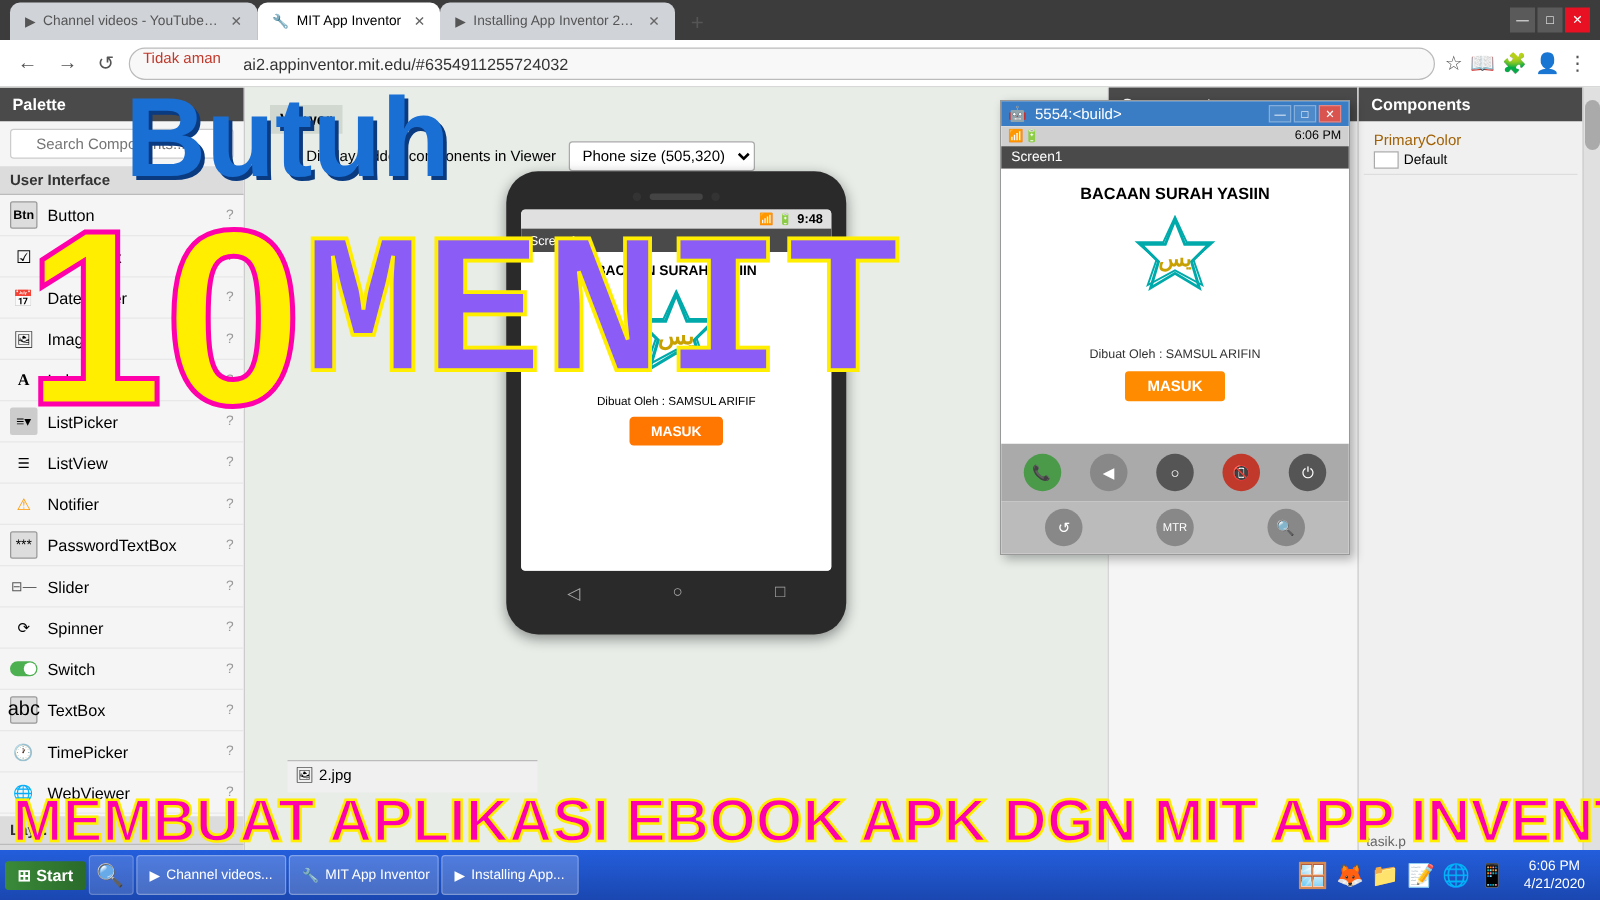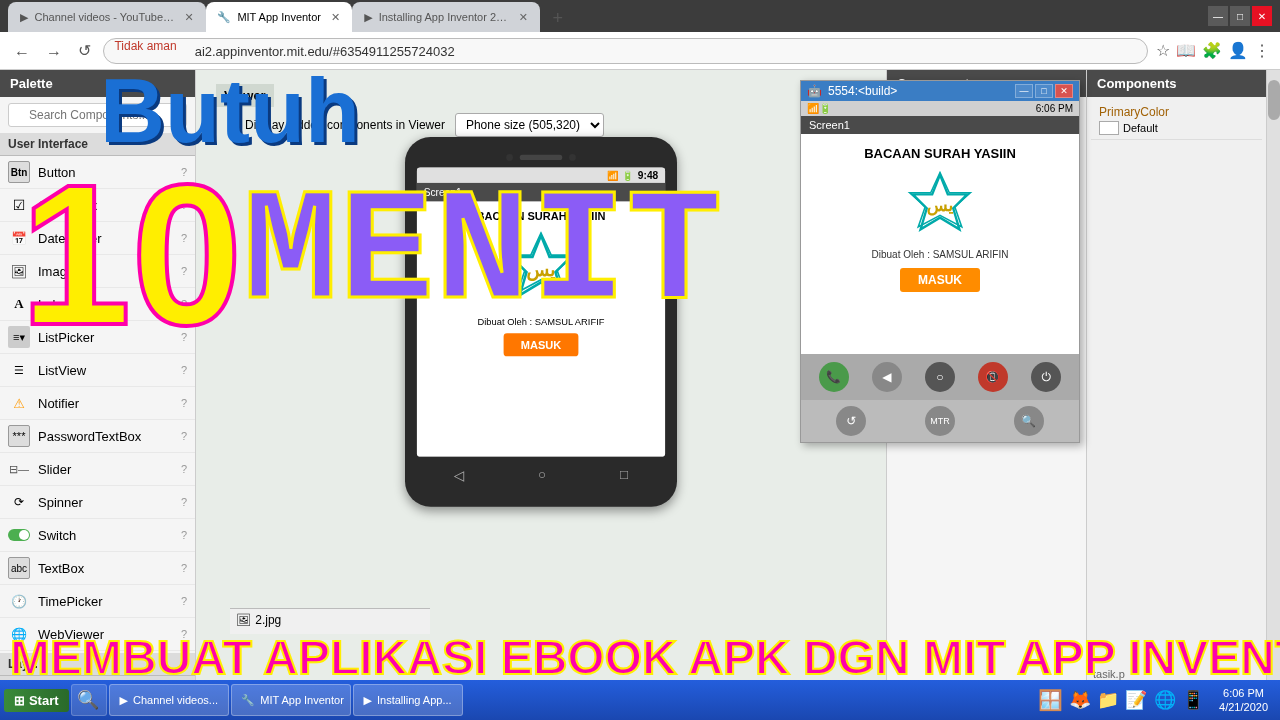--- a/index.html
+++ b/index.html
@@ -348,21 +348,21 @@
       background: #fff;
       min-height: 220px;
     }
     .emu-app-title {
       font-weight: bold;
       font-size: 13px;
       text-align: center;
       margin-bottom: 10px;
       color: #000;
     }
-    .emu-creator { font-size: 10px; margin-bottom: 8px; color: #333; }
+    .emu-creator { font-size: 10px; margin-bottom: 8px; color: #333; margin-top: 28px; }
     .emu-masuk {
       background: #ff8c00;
       color: #fff;
       border: none;
       padding: 5px 18px;
       border-radius: 3px;
       font-weight: bold;
       font-size: 12px;
       cursor: pointer;
     }
@@ -659,21 +659,21 @@
         <span class="palette-item-help">?</span>
       </div>
       <div class="palette-item">
         <div class="palette-item-icon">
           <div class="switch-icon"></div>
         </div>
         <span class="palette-item-label">Switch</span>
         <span class="palette-item-help">?</span>
       </div>
       <div class="palette-item">
-        <div class="palette-item-icon" style="font-size:10px; background:#ddd; border:1px solid #999; padding:1px 3px; border-radius:2px;">abc</div>
+        <div class="palette-item-icon" style="font-size:16px; background:#ddd; border:1px solid #999; padding:1px 3px; border-radius:2px;">abc</div>
         <span class="palette-item-label">TextBox</span>
         <span class="palette-item-help">?</span>
       </div>
       <div class="palette-item">
         <div class="palette-item-icon" style="font-size:13px;">🕐</div>
         <span class="palette-item-label">TimePicker</span>
         <span class="palette-item-help">?</span>
       </div>
       <div class="palette-item">
         <div class="palette-item-icon" style="font-size:13px;">🌐</div>

